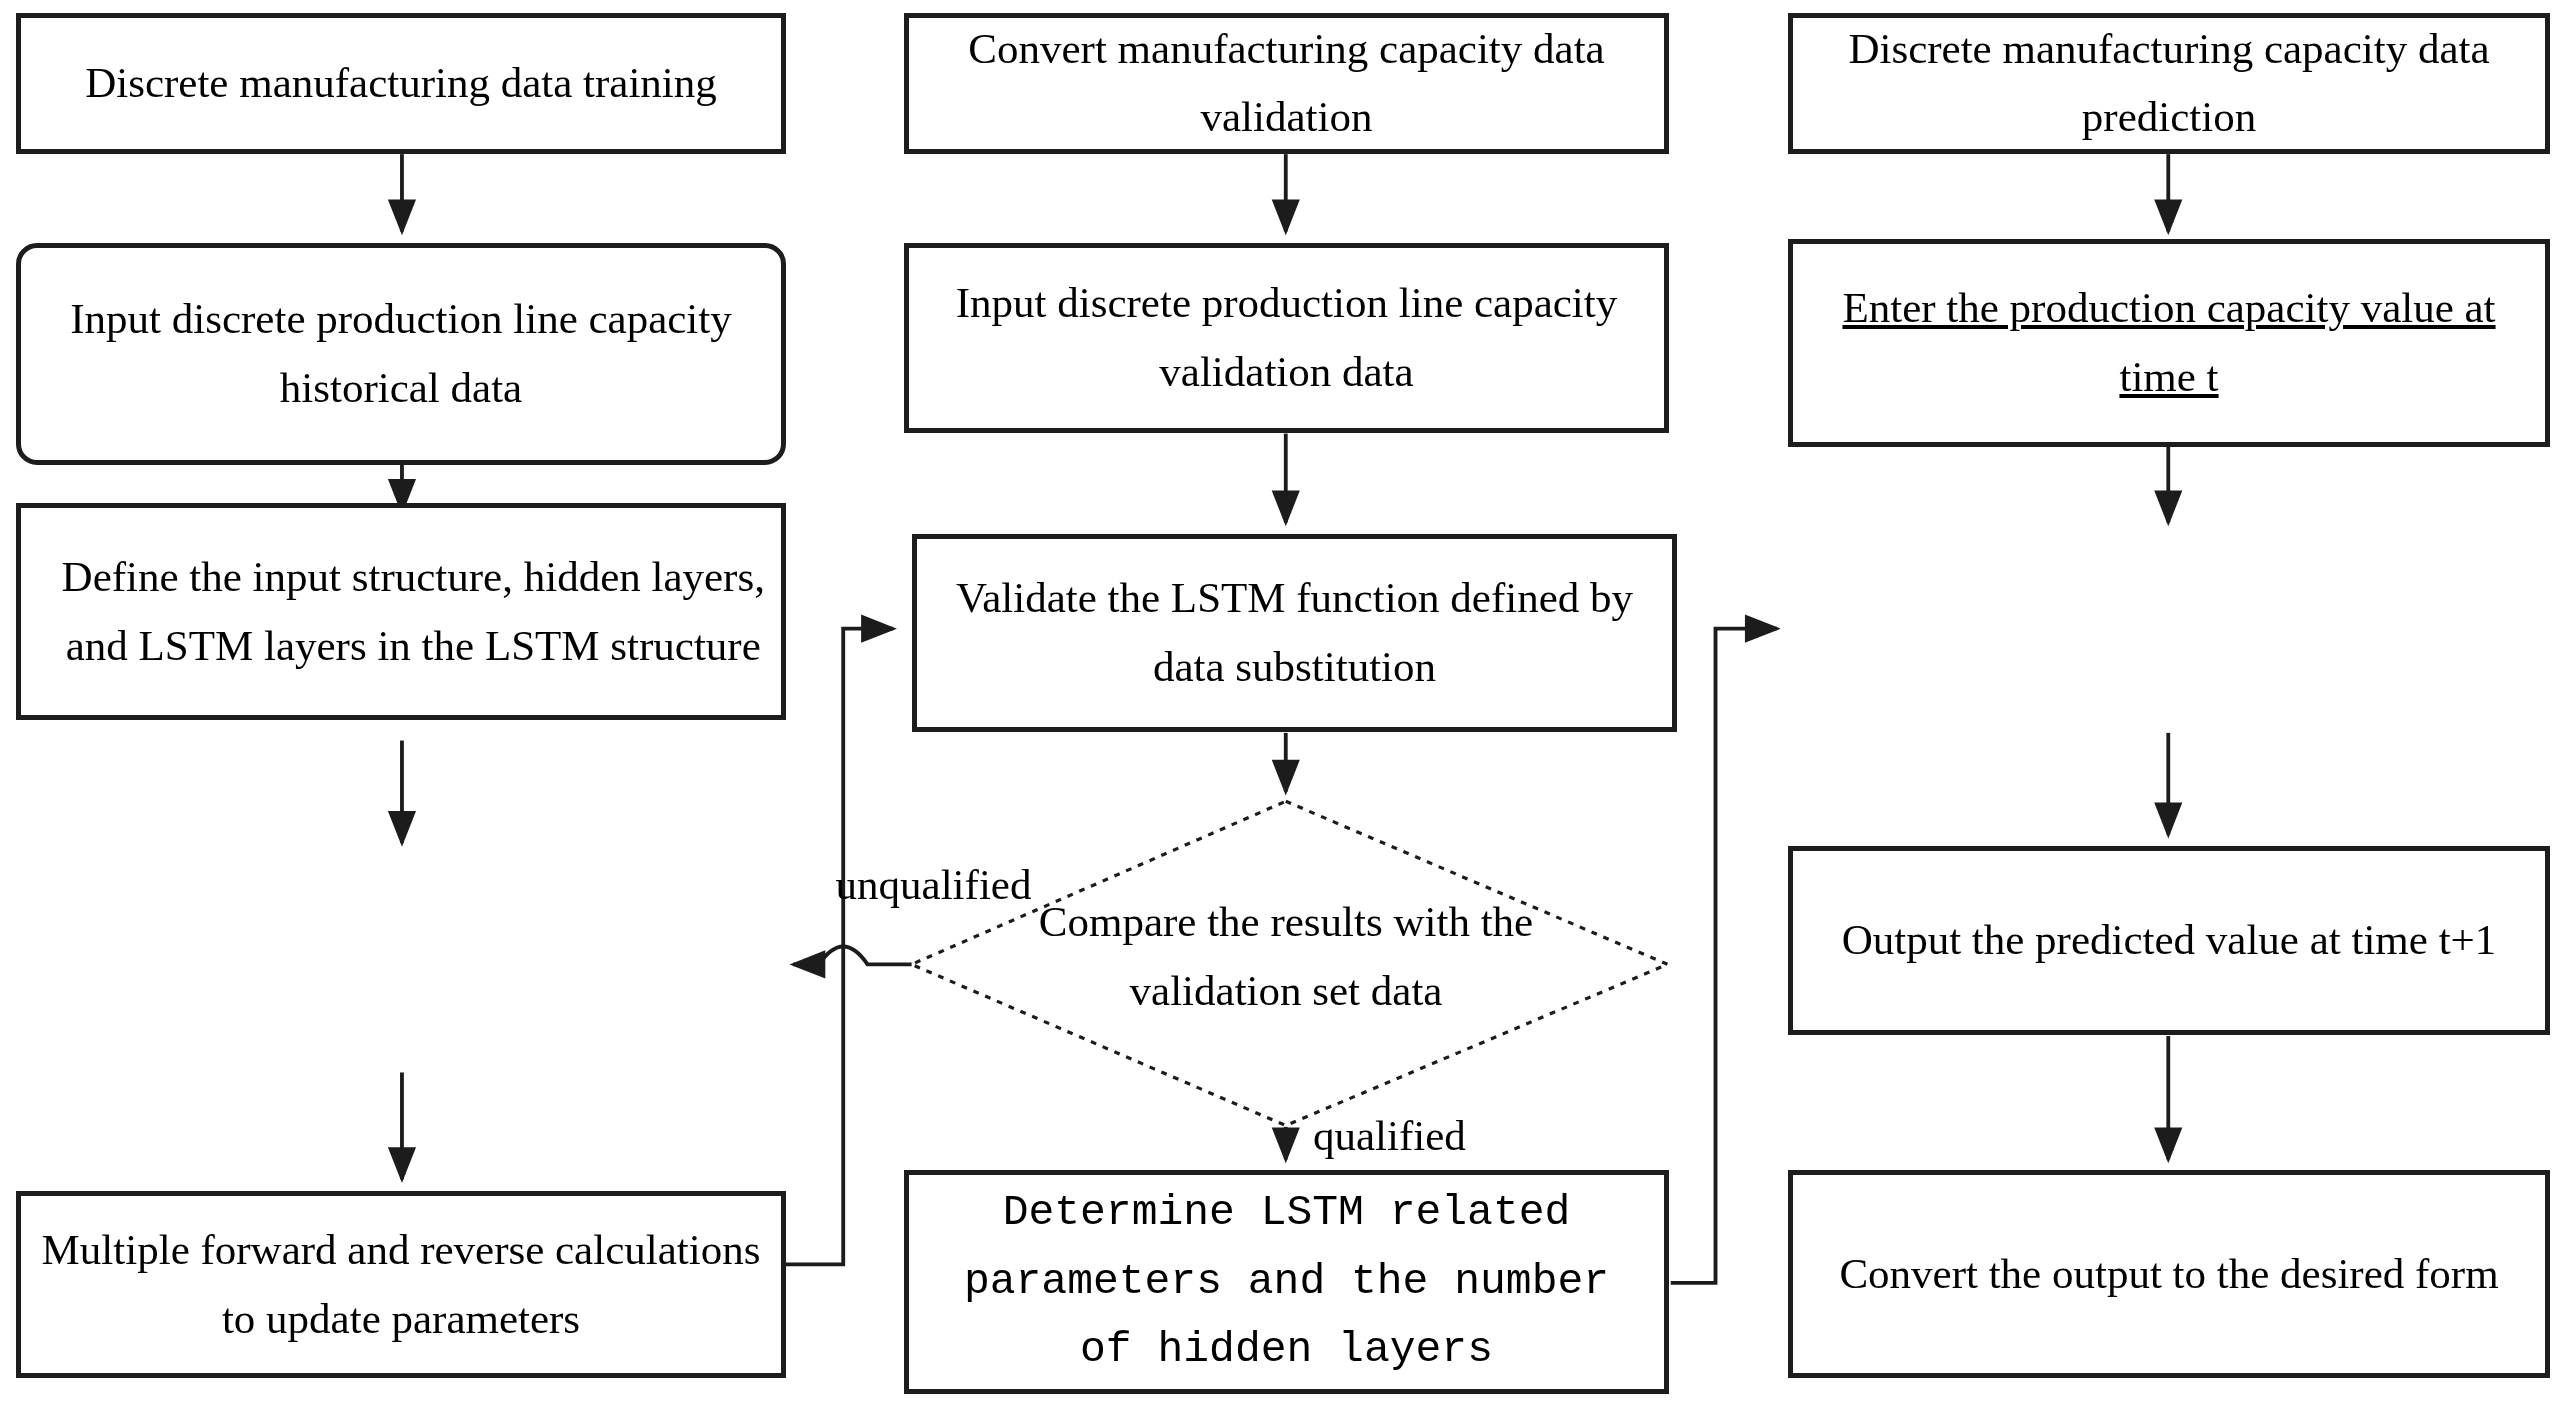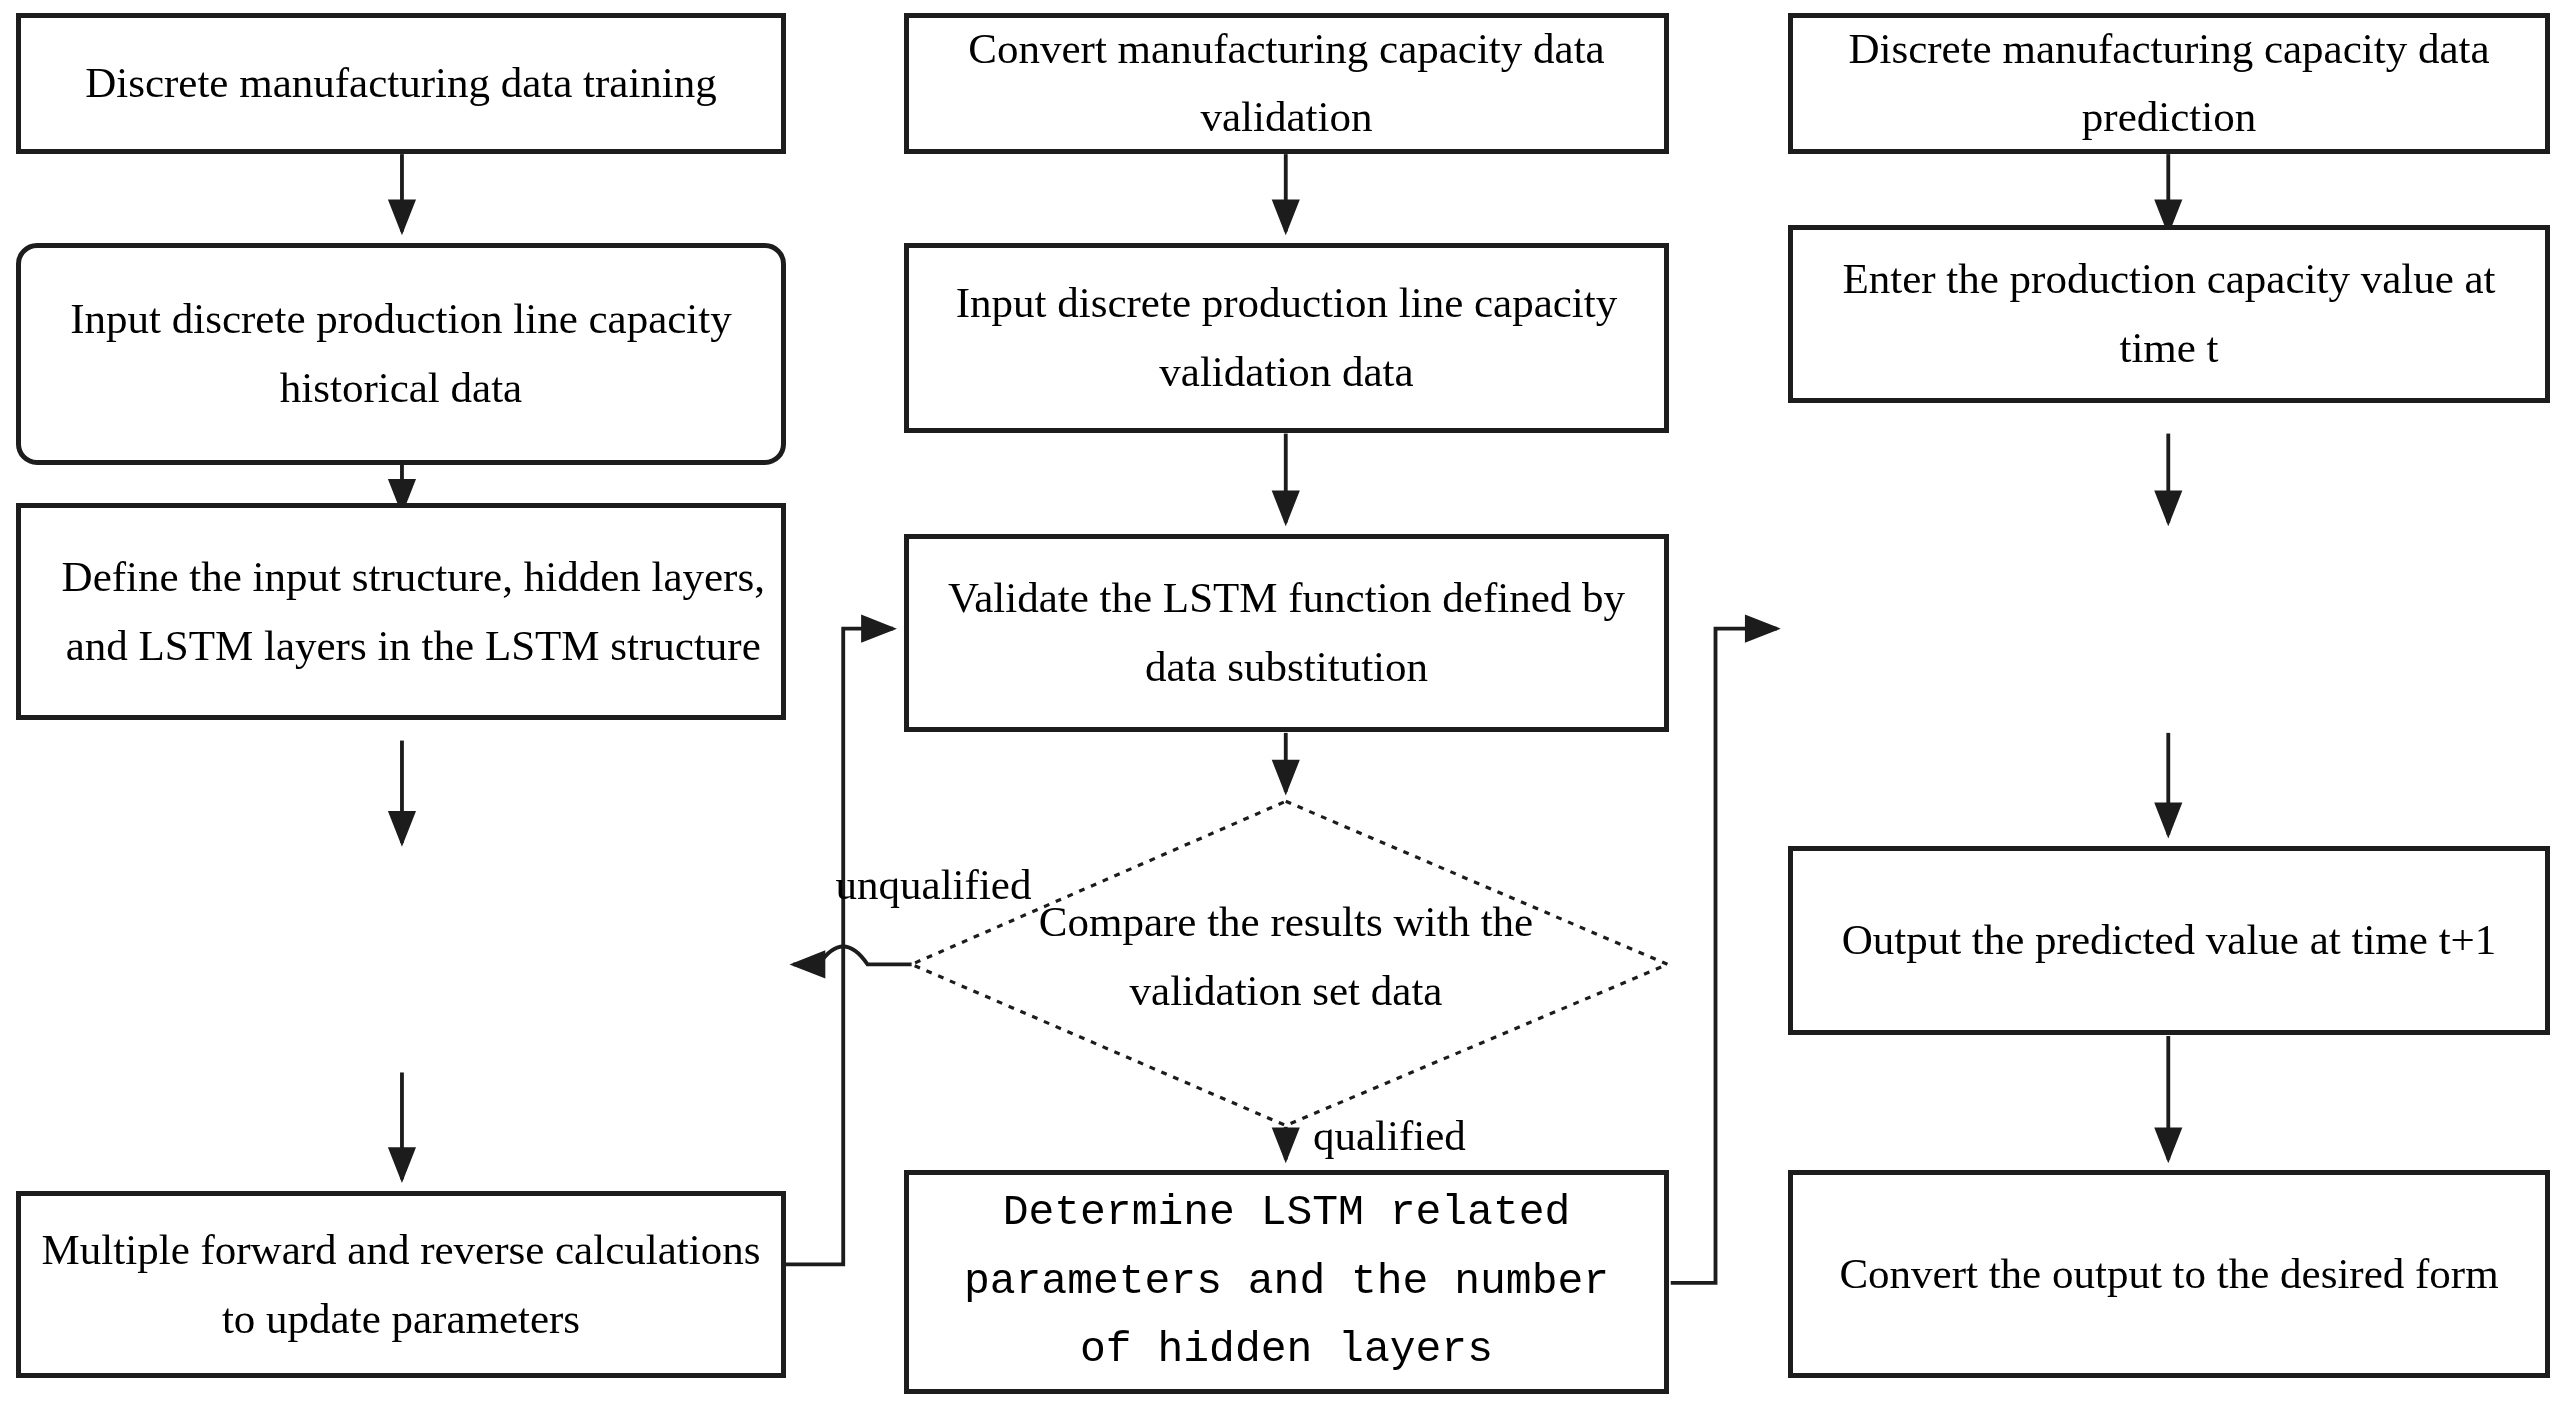--- a/index.html
+++ b/index.html
@@ -60,26 +60,26 @@
   .c1 { left: 16px; width: 770px; }
   .c1.b1 { top: 12.8px;   height: 141px; }
   .c1.b2 { top: 243px;  height: 222px; border-radius: 21px; }
   .c1.b3 { top: 503px;  height: 217px; padding-left: 36px; }
   .c1.b4 { top: 855px; height: 217px; }
   .c1.b5 { top: 1191px; height: 187px; }
   
   .c2 { left: 904px; width: 765px; }
   .c2.b1 { top: 12.8px;   height: 141px; }
   .c2.b2 { top: 243px;  height: 190px; }
-  .c2.b3 { top: 534px;  height: 198px; }
+  .c2.b3 { top: 534px;  height: 198px; margin-left: 8px; }
   .c2.b5 { top: 1170px; height: 224px; }
   
   .c3 { left: 1788px; width: 762px; }
   .c3.b1 { top: 12.8px;   height: 141px; text-align: center; }
-  .c3.b2 { top: 225px;  height: 178px; }
+  .c3.b2 { top: 239px;  height: 208px; text-decoration: underline; }
   .c3.b3 { top: 534px;  height: 198px; }
   .c3.b4 { top: 846px; height: 189px; }
   .c3.b5 { top: 1170px; height: 208px; }
 
   #decision-text {
     left: 998px; top: 888px; width: 576px;
   }
   #label-unqualified {
     left: 796px; top: 851px; width: 275px;
   }

